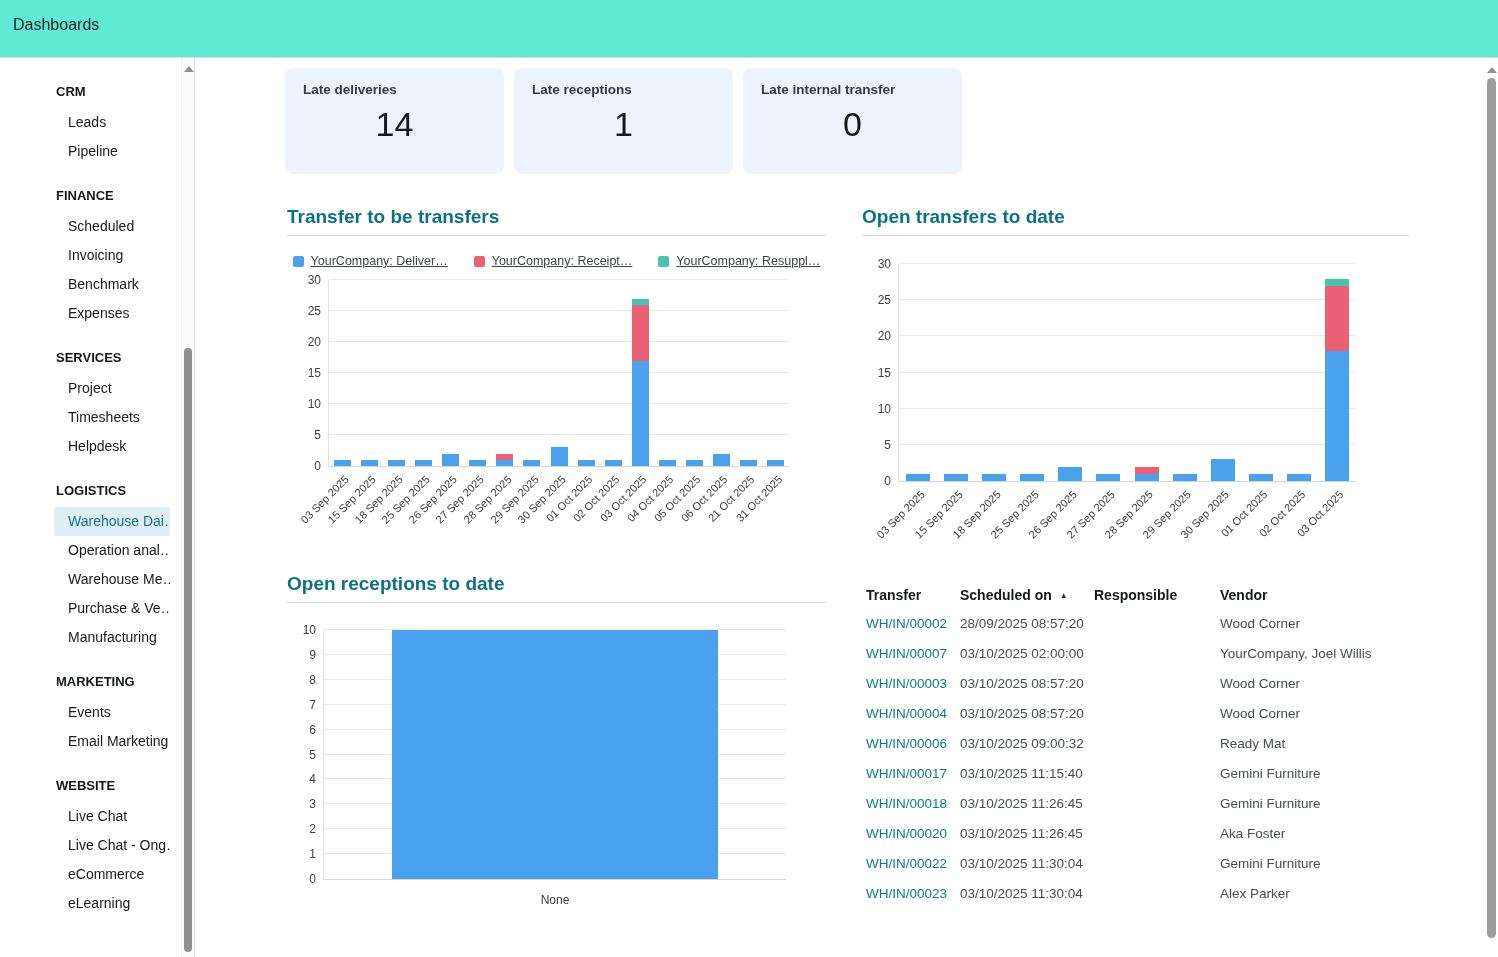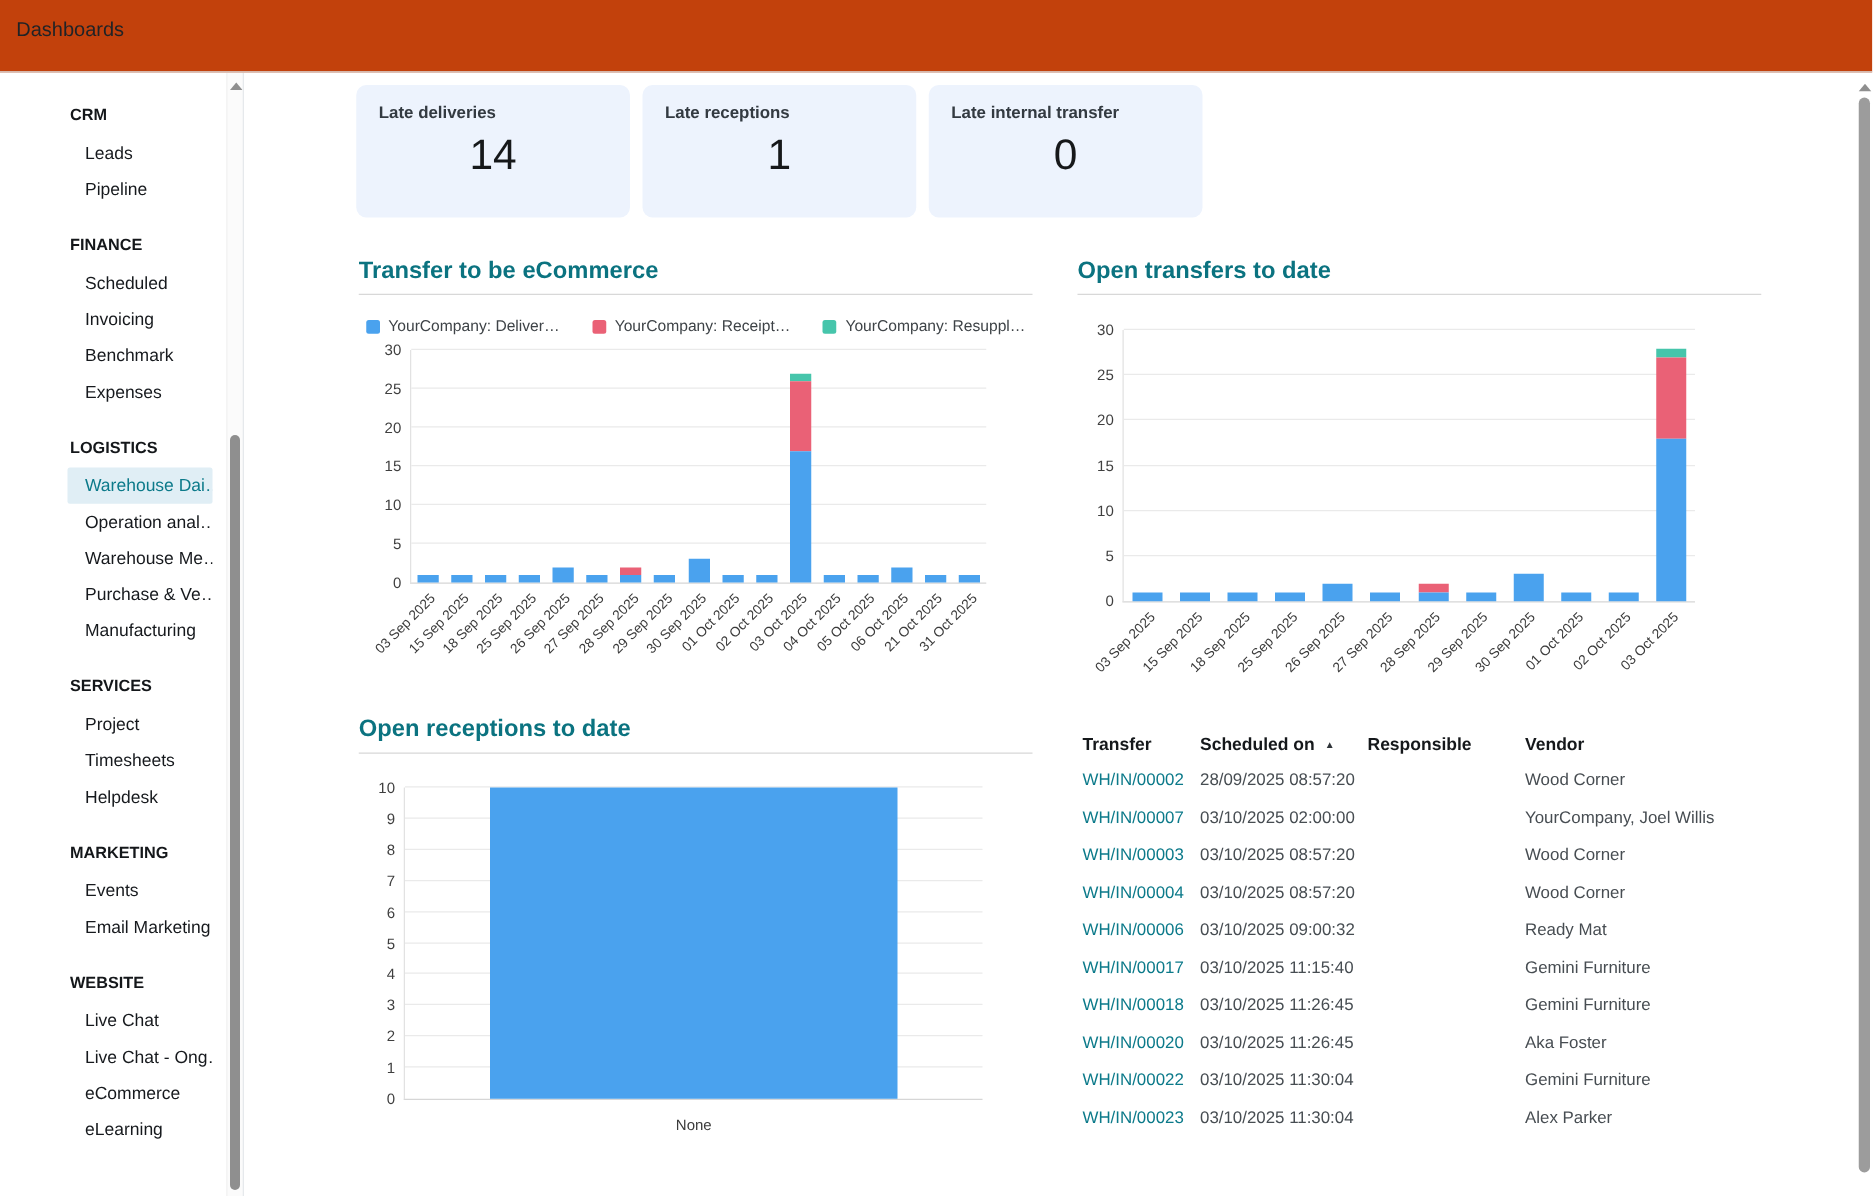--- a/index.html
+++ b/index.html
@@ -1,19 +1,19 @@
 <!DOCTYPE html>
 <html style="--teal: #0b7380; --link: #0c7a8a; --kpi-bg: #edf3fd; --sel-bg: #e0eef5;"><head>
 <meta charset="utf-8">
 <style>
   html,body{margin:0;padding:0;background:#fff;}
   .page{position:relative;width:1498px;height:957px;overflow:hidden;background:#fff;
         font-family:"Liberation Sans","DejaVu Sans",sans-serif;color:#212529;}
   
-  .topbar{position:absolute;top:0;left:0;right:0;height:57px;background:#c2410c;border-bottom:1px solid #dcdfe2;z-index:5;}
+  .topbar{position:absolute;top:0;left:0;right:0;height:57px;background:#5eead4;border-bottom:1px solid #dcdfe2;z-index:5;}
   .app-title{position:absolute;left:13px;top:16px;font-size:16px;font-weight:500;color:#1f2327;}
   .searchbar{position:absolute;left:375px;top:8px;width:747px;height:34px;border:1px solid #649fa4;border-radius:4px;
              display:flex;align-items:center;box-sizing:border-box;background:#fff;}
   .search-icon{margin:0 8px 0 10px;display:flex;align-items:center;}
   .search-input{flex:1;border:none;outline:none;font-size:14px;color:#222;background:transparent;font-family:inherit;height:100%;}
   .search-input::placeholder{color:#9aa0a6;}
   .search-caret{width:37px;height:100%;border:none;border-left:1px solid #649fa4;background:transparent;
                 display:flex;align-items:center;justify-content:center;cursor:pointer;padding:0;}
   .caret-down{width:0;height:0;border-left:4.5px solid transparent;border-right:4.5px solid transparent;border-top:6px solid #3a3f44;}
   .topbar-actions{position:absolute;right:18px;top:0;height:57px;display:flex;align-items:center;gap:28px;}
@@ -42,21 +42,21 @@
   .kpi-label{font-size:13.5px;font-weight:600;color:#333a41;}
   .kpi-value{font-size:34px;font-weight:400;color:#16181a;text-align:center;margin-top:8px;}
   
   .block{position:absolute;}
   #chart1{left:91px;top:147px;width:539px;}
   #chart2{left:666px;top:147px;width:547px;}
   #chart3{left:91px;top:514px;width:539px;}
   #table-block{left:666px;top:514px;width:547px;}
   .chart-title{font-size:19px;font-weight:700;color:var(--teal);padding-bottom:6px;border-bottom:1px solid #d8d8d8;line-height:24px;}
   .legend{display:flex;justify-content:center;gap:26px;margin-top:18px;font-size:12.5px;color:#3e4347;}
-  .legend-entry{display:flex;align-items:center;}
+  .legend-entry{display:flex;align-items:center;text-decoration:underline;}
   .legend-box{width:11px;height:11px;border-radius:2px;display:inline-block;margin-right:7px;}
   .plot{position:relative;border-left:1px solid #e2e2e2;border-bottom:1px solid #d6d6d6;box-sizing:content-box;}
   .gridline{position:absolute;left:0;right:0;height:1px;background:#eaeaea;}
   .ytick{position:absolute;right:calc(100% + 8px);transform:translateY(50%);font-size:12px;color:#3f3f3f;line-height:1;}
   .bars{position:absolute;left:0;right:0;top:0;bottom:0;display:flex;align-items:flex-end;}
   .slot{flex:1 1 0;display:flex;flex-direction:column-reverse;align-items:center;height:100%;justify-content:flex-start;}
   .seg{flex:0 0 auto;}
   .xlabels{position:absolute;top:100%;left:0;right:0;}
   .xlabel{position:absolute;white-space:nowrap;font-size:11px;color:#3b3b3b;}
   .xlabel.rot{top:7px;transform:rotate(-45deg);transform-origin:100% 0;}
@@ -91,34 +91,34 @@
             <div class="sb-item">Pipeline</div>
           </div>
           <div class="sb-section">
             <div class="sb-header">FINANCE</div>
             <div class="sb-item">Scheduled</div>
             <div class="sb-item">Invoicing</div>
             <div class="sb-item">Benchmark</div>
             <div class="sb-item">Expenses</div>
           </div>
           <div class="sb-section">
+            <div class="sb-header">SERVICES</div>
+            <div class="sb-item">Project</div>
+            <div class="sb-item">Timesheets</div>
+            <div class="sb-item">Helpdesk</div>
+          </div>
+          <div class="sb-section">
             <div class="sb-header">LOGISTICS</div>
             <div class="sb-item selected">Warehouse Dai…</div>
             <div class="sb-item">Operation anal…</div>
             <div class="sb-item">Warehouse Me…</div>
             <div class="sb-item">Purchase &amp; Ve…</div>
             <div class="sb-item">Manufacturing</div>
           </div>
           <div class="sb-section">
-            <div class="sb-header">SERVICES</div>
-            <div class="sb-item">Project</div>
-            <div class="sb-item">Timesheets</div>
-            <div class="sb-item">Helpdesk</div>
-          </div>
-          <div class="sb-section">
             <div class="sb-header">MARKETING</div>
             <div class="sb-item">Events</div>
             <div class="sb-item">Email Marketing</div>
           </div>
           <div class="sb-section">
             <div class="sb-header">WEBSITE</div>
             <div class="sb-item">Live Chat</div>
             <div class="sb-item">Live Chat - Ong…</div>
             <div class="sb-item">eCommerce</div>
             <div class="sb-item">eLearning</div>
@@ -139,21 +139,21 @@
           <div class="kpi">
             <div class="kpi-label">Late receptions</div>
             <div class="kpi-value">1</div>
           </div>
           <div class="kpi">
             <div class="kpi-label">Late internal transfer</div>
             <div class="kpi-value">0</div>
           </div>
         </div>
       <section class="block" id="chart1">
-          <div class="chart-title">Transfer to be eCommerce</div>
+          <div class="chart-title">Transfer to be transfers</div>
           <div class="legend" style="margin-top: 18px;">
             <span class="legend-entry">
               <span class="legend-box" style="background: rgb(74, 162, 238);"></span>
               <span class="legend-label">YourCompany: Deliver…</span>
             </span>
             <span class="legend-entry">
               <span class="legend-box" style="background: rgb(234, 97, 118);"></span>
               <span class="legend-label">YourCompany: Receipt…</span>
             </span>
             <span class="legend-entry">

